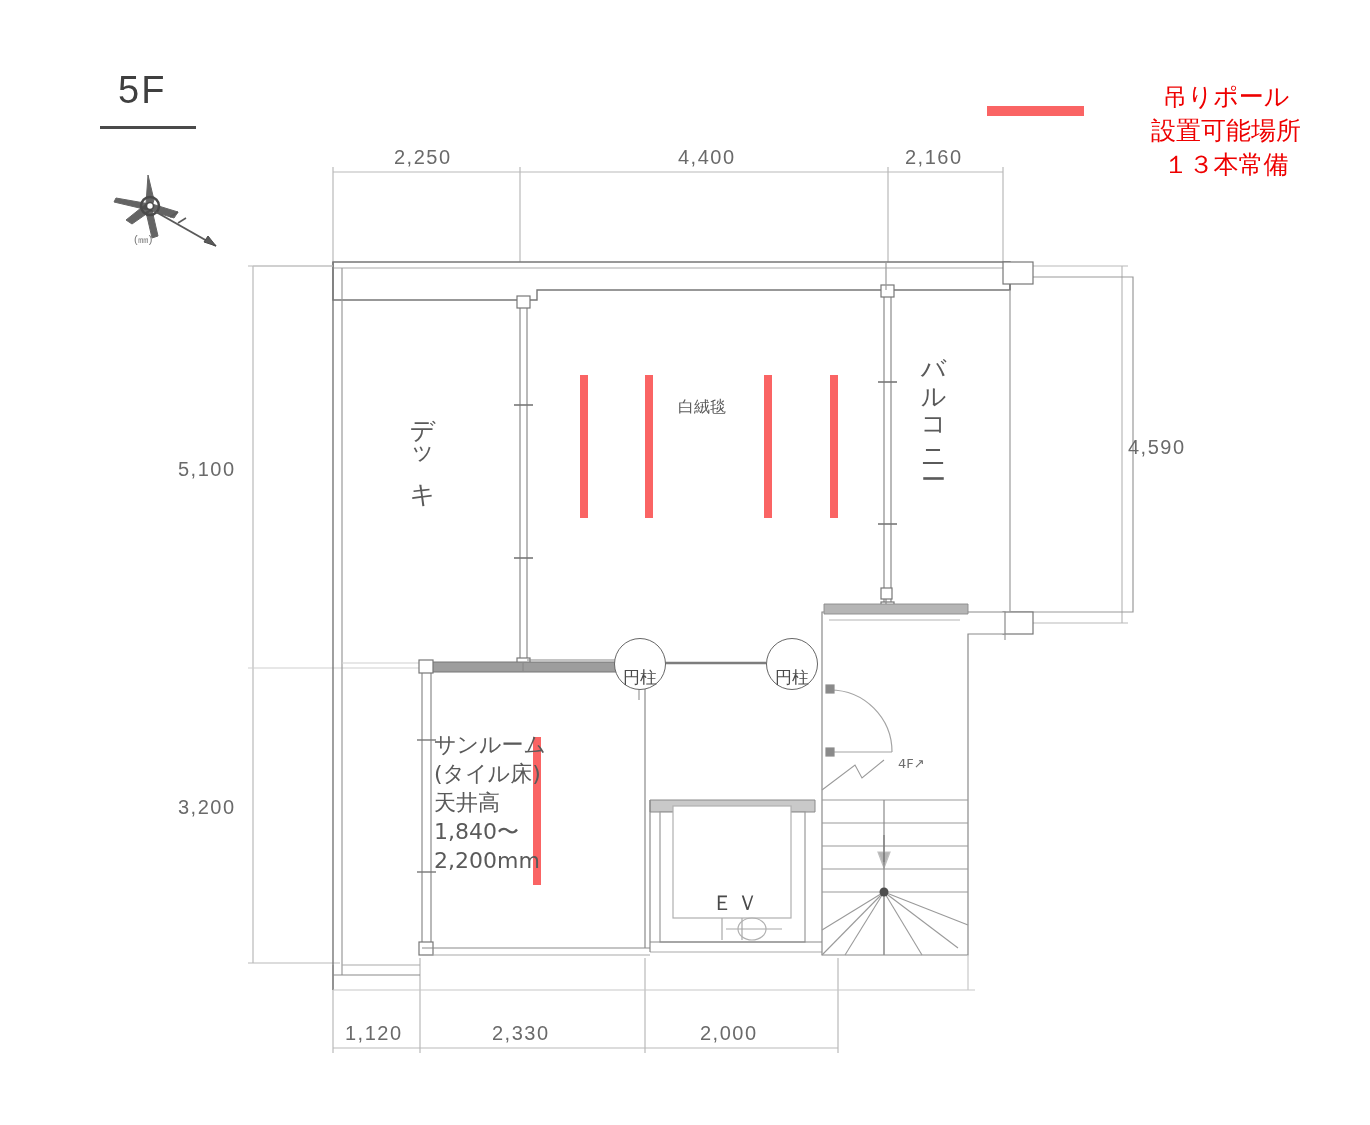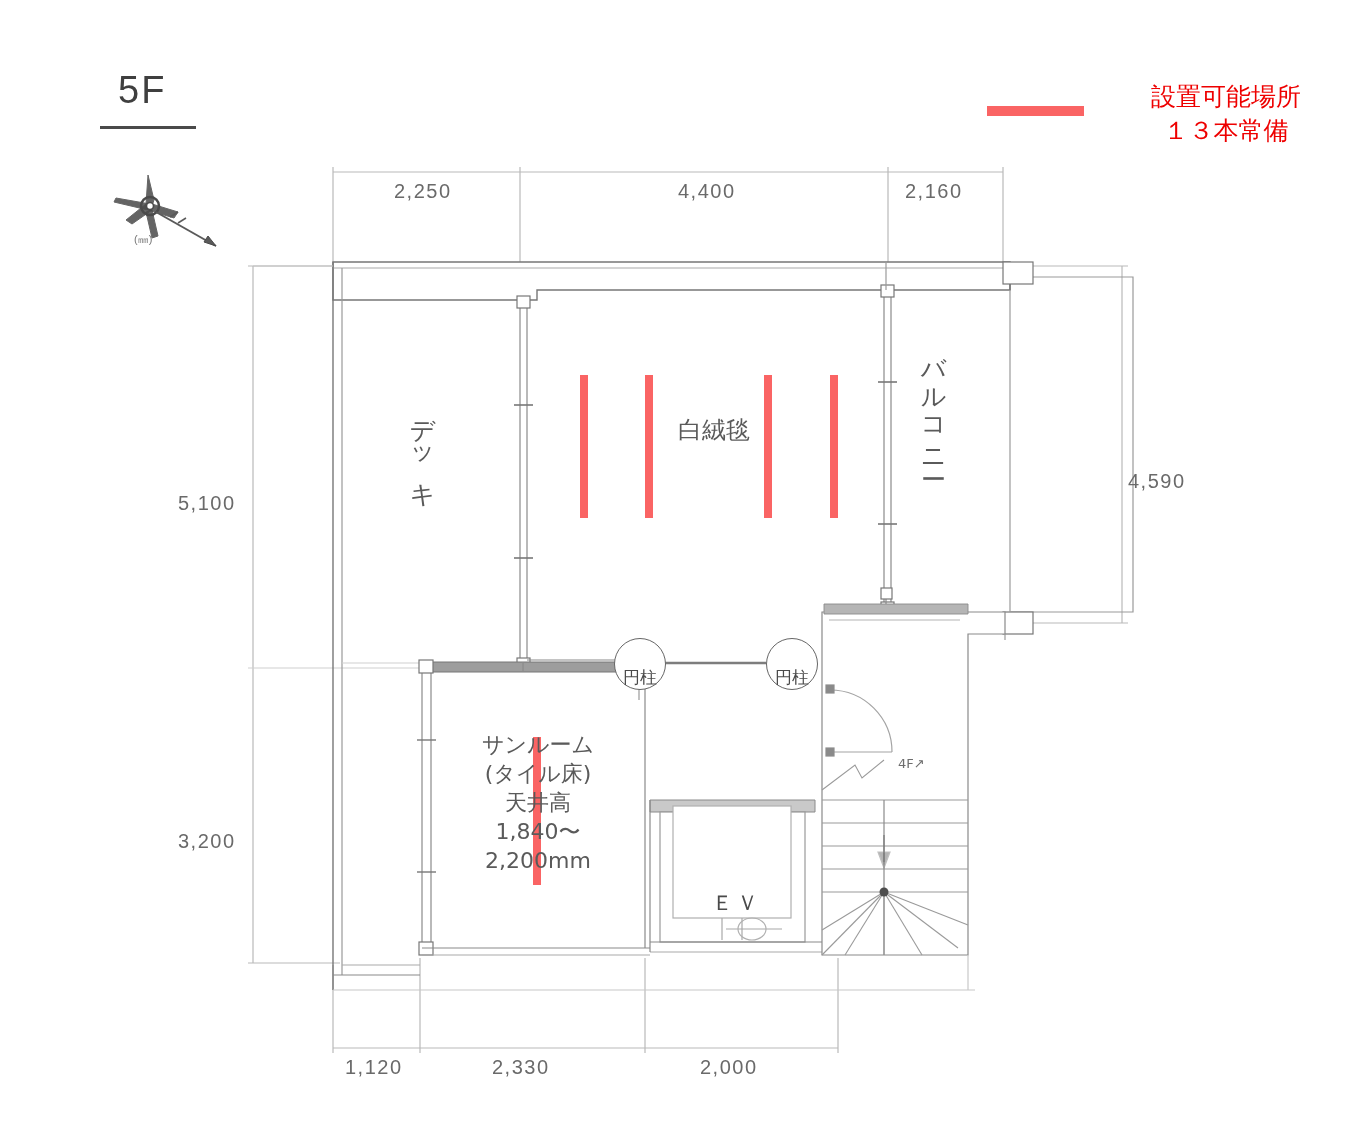--- a/index.html
+++ b/index.html
@@ -60,48 +60,47 @@
   }
   #legend-text .l2 { display:block; }
 
   
   .dim {
     color: #6a6a6a;
     font-size: 20px;
     letter-spacing: 1.5px;
     font-family: "Liberation Sans", sans-serif;
     white-space: nowrap;
-    margin-top: 34px;
   }
 
   
   .room-label {
     color: #5a5a5a;
     font-family: "DejaVu Sans", sans-serif;
     white-space: nowrap;
   }
   .vertical {
     writing-mode: vertical-rl;
     text-orientation: upright;
     letter-spacing: 3px;
   }
   #label-deck { left: 406px; top: 402px; font-size: 25px; }
   #label-balcony { left: 917px; top: 340px; font-size: 25px; }
   #label-carpet {
-    left: 678px; top: 414px;
-    font-size: 24px;
+    left: 678px; top: 397px;
+    font-size: 16px;
   }
   #label-ceiling-main {
     left: 570px; top: 440px;
     font-size: 22px;
   }
   #label-sunroom {
     left: 434px; top: 730px;
     width: 208px;
-    text-align: center;
+    text-align: left;
     font-size: 22px;
     line-height: 29px;
   }
   #label-ev {
     left: 712px; top: 849px;
     font-size: 21px;
     letter-spacing: 4px;
     color: #4a4a4a;
     margin-top: 40px;
   }
@@ -154,20 +153,21 @@
         <polygon points="108,86 96,82 100,76" fill="#5a5a5a"></polygon>
         <line x1="62" y1="57" x2="70" y2="52" stroke="#5a5a5a" stroke-width="1.5"></line>
         <line x1="70" y1="63" x2="78" y2="58" stroke="#5a5a5a" stroke-width="1.5"></line>
       </g>
     </svg>
   </div>
   <div class="abs" id="compass-unit">(㎜)</div>
 
   <div class="abs" id="legend-swatch"></div>
   <div class="abs" id="legend-text">
+    <span class="l2">吊りポール</span>
     <span class="l2">設置可能場所</span>
     <span class="l2">１３本常備</span>
   </div>
 
   <svg class="plan" width="1370" height="1125">
     <g stroke="#8d8d8d" fill="none" stroke-width="1.2">
 
       <line x1="333" y1="172" x2="1003" y2="172" stroke="#b9b9b9"></line>
       <line x1="333" y1="167" x2="333" y2="262" stroke="#b9b9b9"></line>
       <line x1="520" y1="167" x2="520" y2="268" stroke="#b9b9b9"></line>

